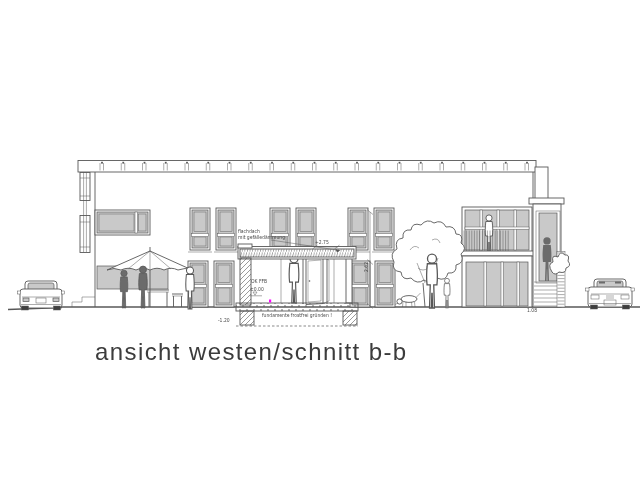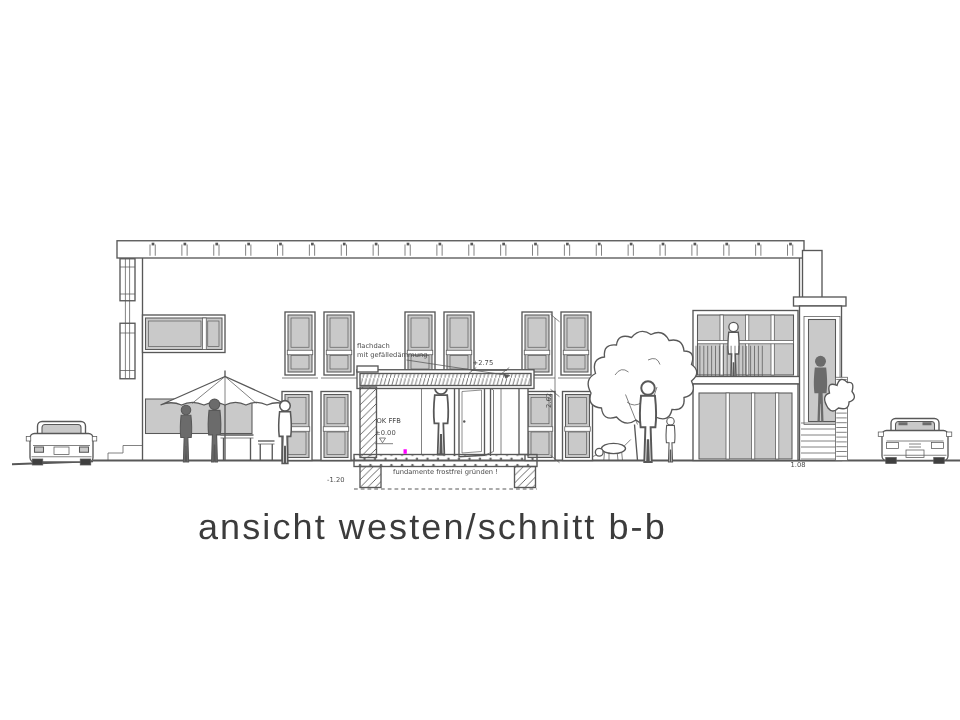--- a/index.html
+++ b/index.html
@@ -21,21 +21,21 @@
   .silf{fill:var(--sil);stroke:none}
   .dot{fill:var(--line)}
   .arrow{fill:var(--line)}
   .marker{fill:var(--marker)}
   .wheel{fill:var(--wheel);stroke:var(--line);stroke-width:.5}
   .dash{stroke:var(--line);stroke-width:.7;stroke-dasharray:2.5 2;fill:none}
   .ann{position:absolute;font-family:"DejaVu Sans",sans-serif;font-size:9px;color:#4a4a4a;
        white-space:nowrap;transform:scale(.5);transform-origin:0 0;line-height:1;}
   .ann.rot{transform:rotate(-90deg) scale(.5);}
   .title{position:absolute;left:95px;top:338px;font-size:24px;letter-spacing:1.4px;
-         color:var(--title-c);font-weight:400;margin-left:37px;}
+         color:var(--title-c);font-weight:400;}
 </style>
 </head>
 <body>
 
 <div class="canvas">
 <svg width="640" height="480" viewBox="0 0 640 480">
   <defs>
     <pattern id="hatch" width="5" height="5" patternUnits="userSpaceOnUse">
       <path d="M0,5 L5,0" stroke="#585858" stroke-width="0.6" fill="none"></path>
     </pattern>

